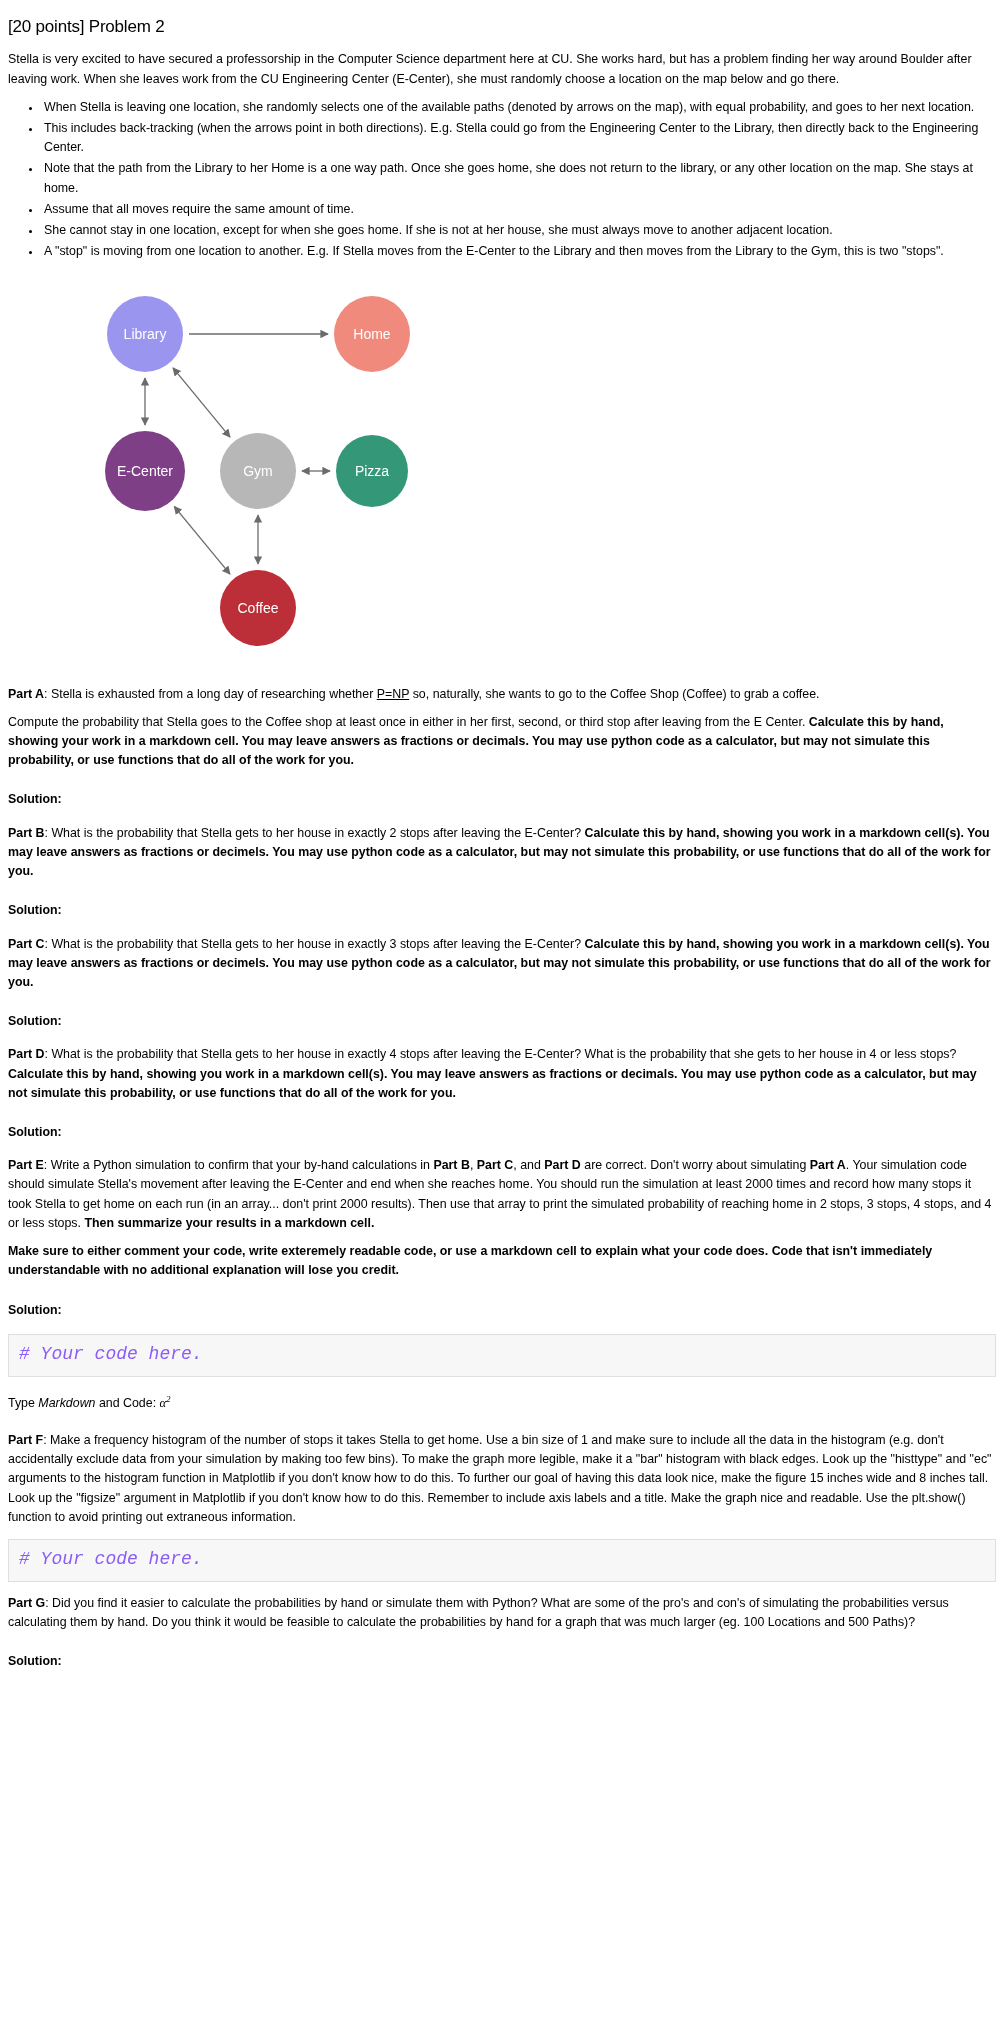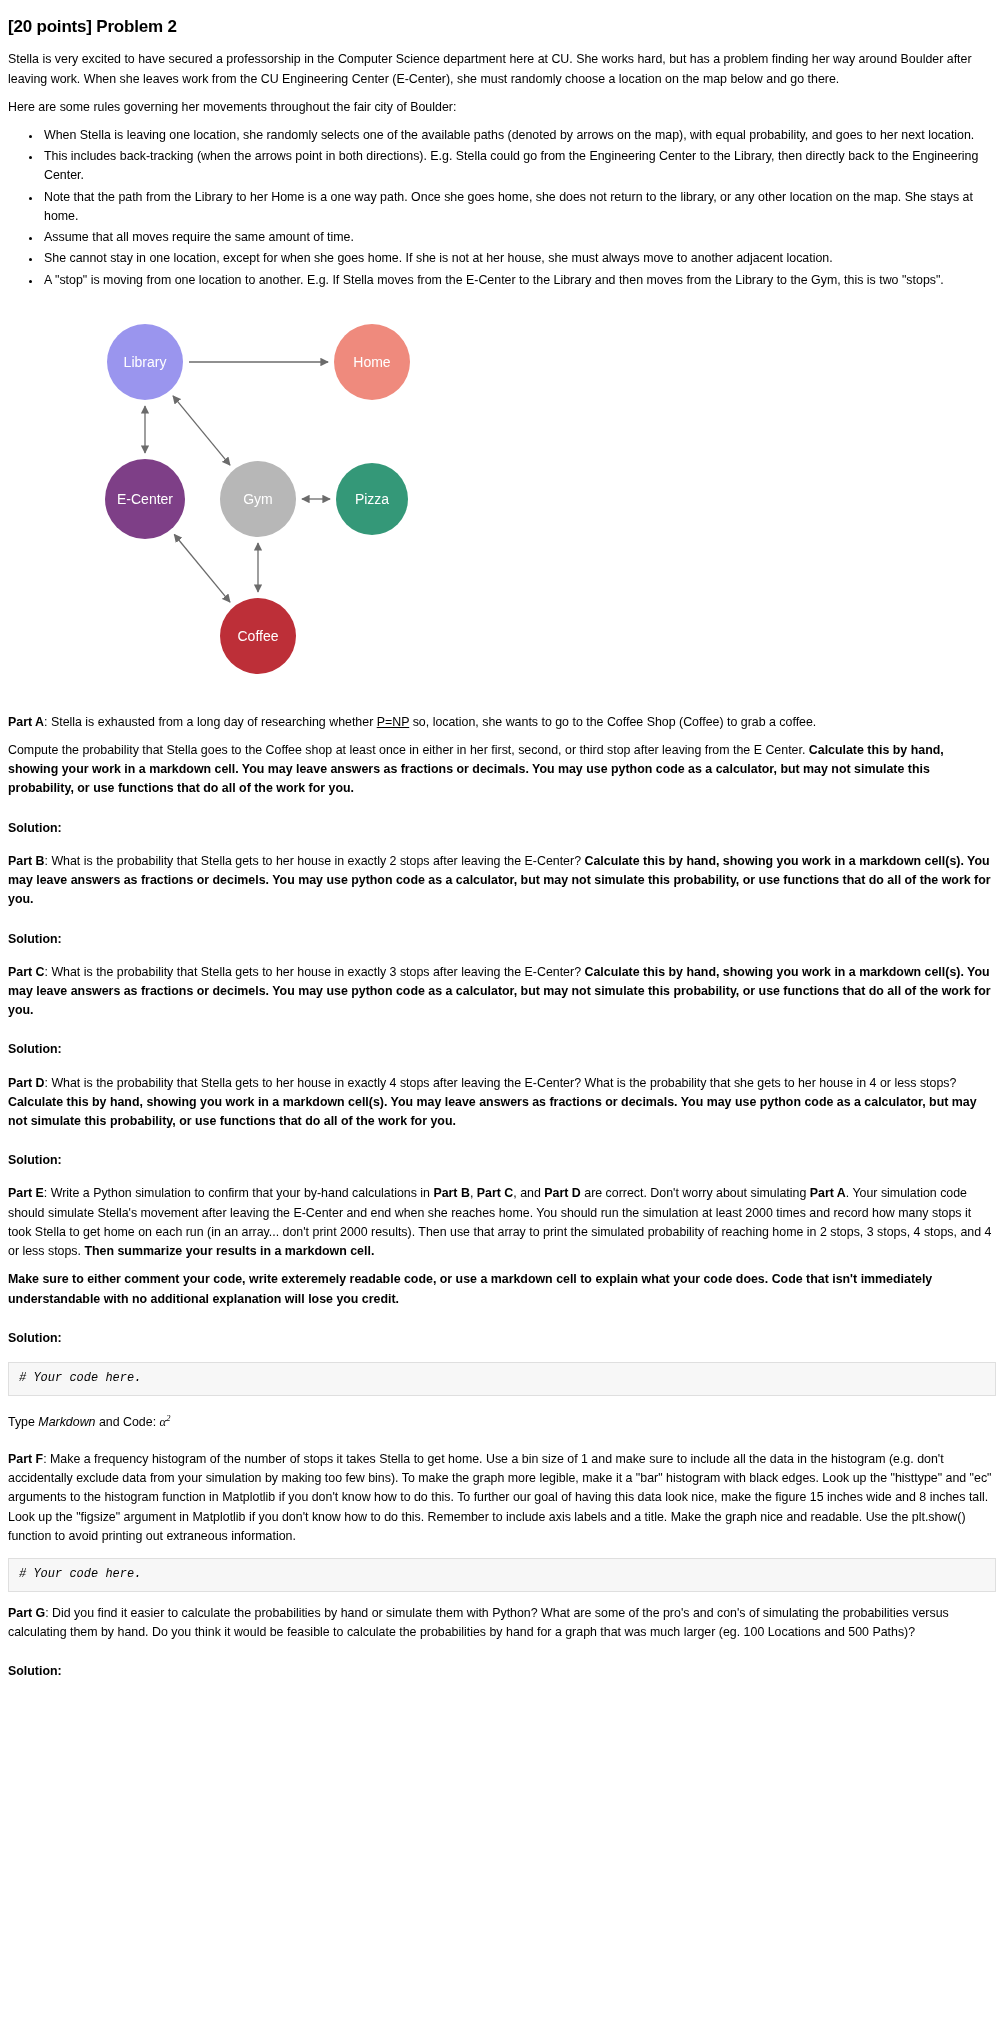--- a/index.html
+++ b/index.html
@@ -8,21 +8,21 @@
     font-family:"Liberation Sans", sans-serif;
     color:#000000;
     width:1004px;
     font-size:12.4px;
     line-height:1.55;
     -webkit-font-smoothing:antialiased;
   }
   .page{width:1004px;padding:8px 8px 20px 8px;box-sizing:border-box;}
   h2.title{
     font-size:17px;
-    font-weight:bold;
+    font-weight:normal;
     margin:6px 0 10px 0;
     letter-spacing:-0.2px;
     color:#000;
   }
   p{margin:9px 0 9px 0;}
   ul.rules{
     margin:8px 0 21px 0;
     padding-left:34px;
     list-style:disc;
   }
@@ -42,41 +42,40 @@
     background:#f7f7f7;
     border:1px solid #dfdfdf;
     border-left:1px solid #dfdfdf;
     padding:6px 10px 7px 10px;
     margin:12px 0 12px 0;
     box-sizing:border-box;
     width:100%;
   }
   .code-cell .code-text{
     font-family:"Liberation Mono","DejaVu Sans Mono",monospace;
-    font-size:12px;
+    font-size:18px;
     font-style:italic;
-    color:#000000;
+    color:#8b5cf6;
     white-space:pre;
   }
   .mdline{margin:16px 0 18px 0;}
   .mdline i{font-style:italic;}
   .mathvar{font-family:"Liberation Serif",serif;font-style:italic;}
   .sup{vertical-align:super;font-size:9px;font-family:"Liberation Serif",serif;font-style:italic;}
   .bi{font-weight:bold;}
 </style>
 </head>
 <body>
 
 <div class="page">
 
   <h2 class="title">[20 points] Problem 2</h2>
 
   <p>Stella is very excited to have secured a professorship in the Computer Science department here at CU. She works hard, but has a problem finding her way around Boulder after leaving work. When she leaves work from the CU Engineering Center (E-Center), she must randomly choose a location on the map below and go there.</p>
 
-  <p>Here are some rules governing her movements throughout the fair city of Boulder:</p>
 
   <ul class="rules">
     <li>When Stella is leaving one location, she randomly selects one of the available paths (denoted by arrows on the map), with equal probability, and goes to her next location.</li>
     <li>This includes back-tracking (when the arrows point in both directions). E.g. Stella could go from the Engineering Center to the Library, then directly back to the Engineering Center.</li>
     <li>Note that the path from the Library to her Home is a one way path. Once she goes home, she does not return to the library, or any other location on the map. She stays at home.</li>
     <li>Assume that all moves require the same amount of time.</li>
     <li>She cannot stay in one location, except for when she goes home. If she is not at her house, she must always move to another adjacent location.</li>
     <li>A "stop" is moving from one location to another. E.g. If Stella moves from the E-Center to the Library and then moves from the Library to the Gym, this is two "stops".</li>
   </ul>
 
@@ -121,21 +120,21 @@
           </g>
           <g>
             <circle cx="390" cy="585" r="38" fill="#bd2f38"></circle>
             <text x="390" y="585" text-anchor="middle" dominant-baseline="central" fill="#ffffff" font-family="&quot;Liberation Sans&quot;, sans-serif" font-size="14">Coffee</text>
           </g>
         </g>
     </svg>
   </div>
 
   <p>
-    <span class="part-label">Part A</span><span>: Stella is exhausted from a long day of researching whether </span><a class="link" href="#">P=NP</a><span> so, location, she wants to go to the Coffee Shop (Coffee) to grab a coffee.</span>
+    <span class="part-label">Part A</span><span>: Stella is exhausted from a long day of researching whether </span><a class="link" href="#">P=NP</a><span> so, naturally, she wants to go to the Coffee Shop (Coffee) to grab a coffee.</span>
   </p>
 
   <p>
     <span>Compute the probability that Stella goes to the Coffee shop at least once in either in her first, second, or third stop after leaving from the E Center. </span><b>Calculate this by hand, showing your work in a markdown cell. You may leave answers as fractions or decimals. You may use python code as a calculator, but may not simulate this probability, or use functions that do all of the work for you.</b>
   </p>
 
   <p class="solution">Solution:</p>
 
   <p>
     <span class="part-label">Part B</span><span>: What is the probability that Stella gets to her house in exactly 2 stops after leaving the E-Center? </span><b>Calculate this by hand, showing you work in a markdown cell(s). You may leave answers as fractions or decimels. You may use python code as a calculator, but may not simulate this probability, or use functions that do all of the work for you.</b>

